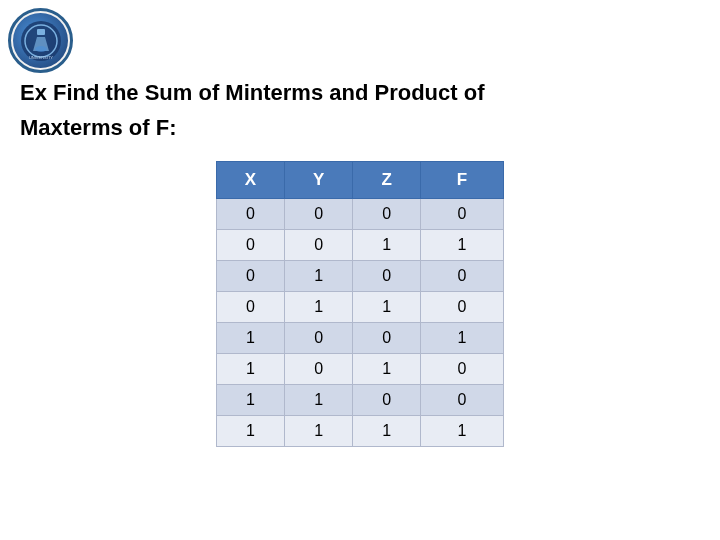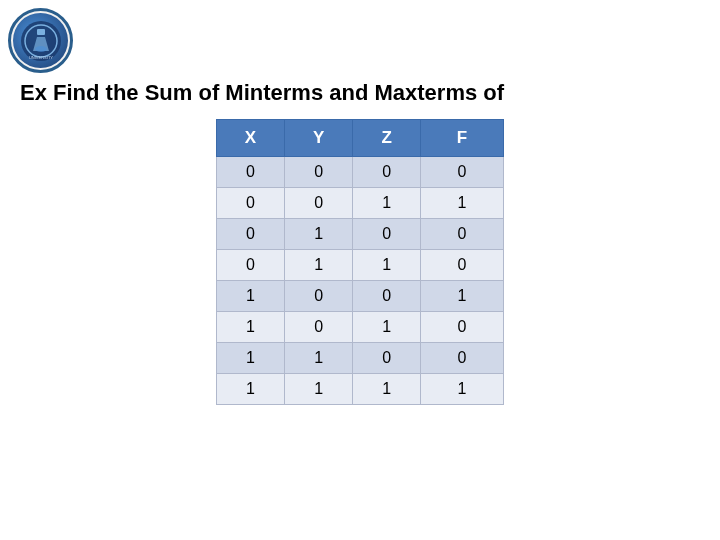--- a/index.html
+++ b/index.html
@@ -135,22 +135,23 @@
         <ellipse cx="22" cy="30" rx="6" ry="3" fill="#4a90d9" opacity="0.6"></ellipse>
 
         <text x="22" y="40" font-size="4" fill="#c0d8f0" text-anchor="middle">UNIVERSITY</text>
       </svg>
     </div>
   </div>
 </div>
 
 <div class="main-content">
   <div class="title-line">
-    <span class="ex-underline">Ex</span><span> Find the Sum of Minterms and Maxterms of</span>
+    <span class="ex-underline">Ex</span><span> Find the Sum of Minterms and Product of</span>
   </div>
+  <div class="subtitle-line">Maxterms of F:</div>
 
   <div class="table-container">
     <table>
       <thead>
         <tr>
           <th>X</th>
           <th>Y</th>
           <th>Z</th>
           <th class="f-col">F</th>
         </tr>

